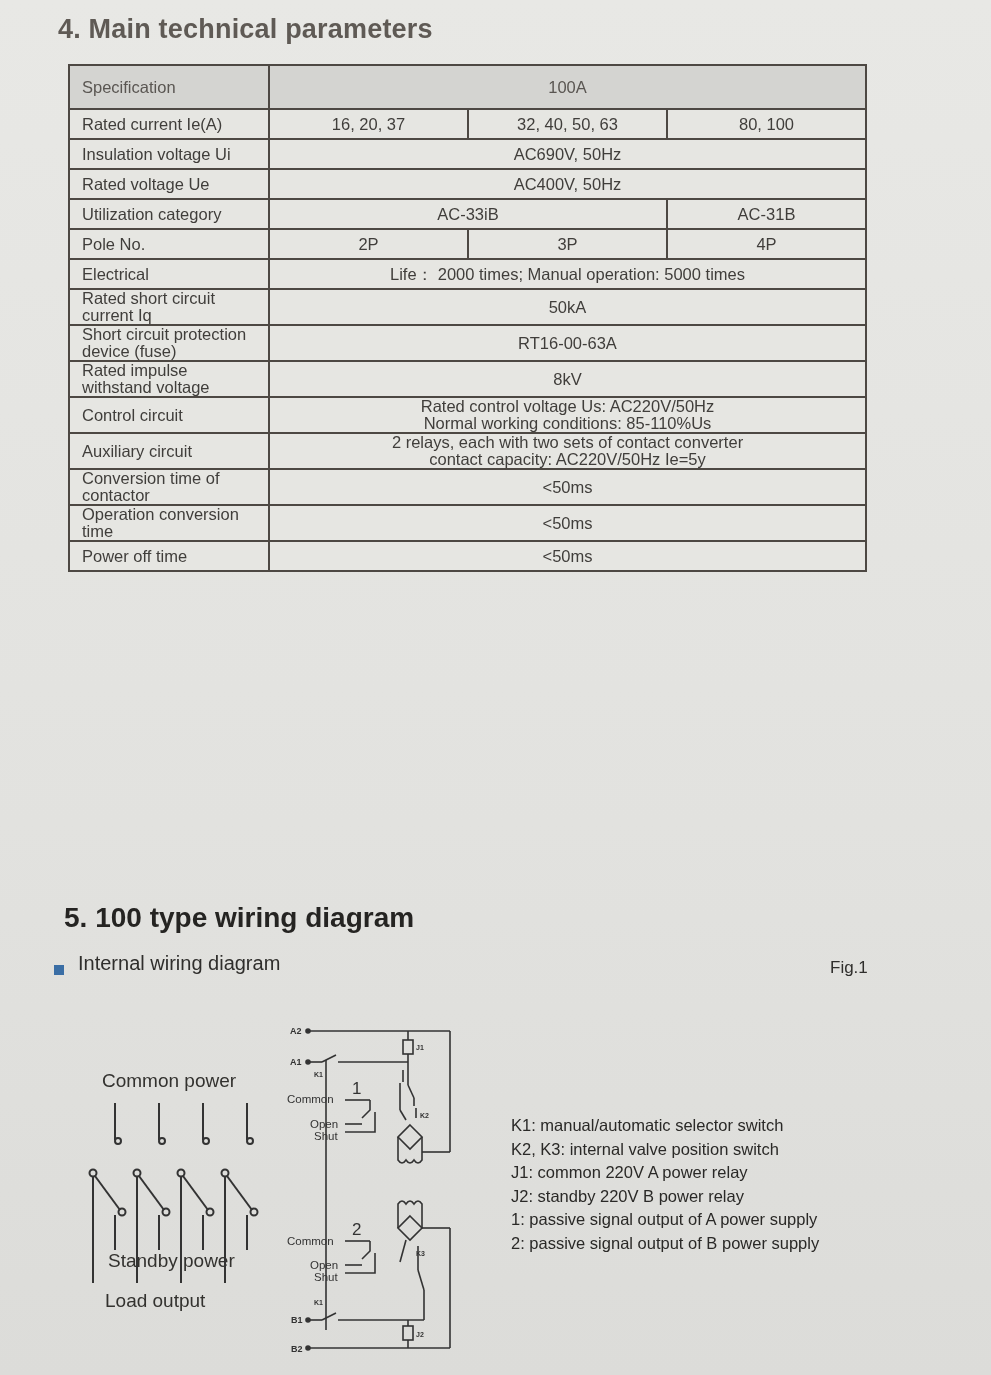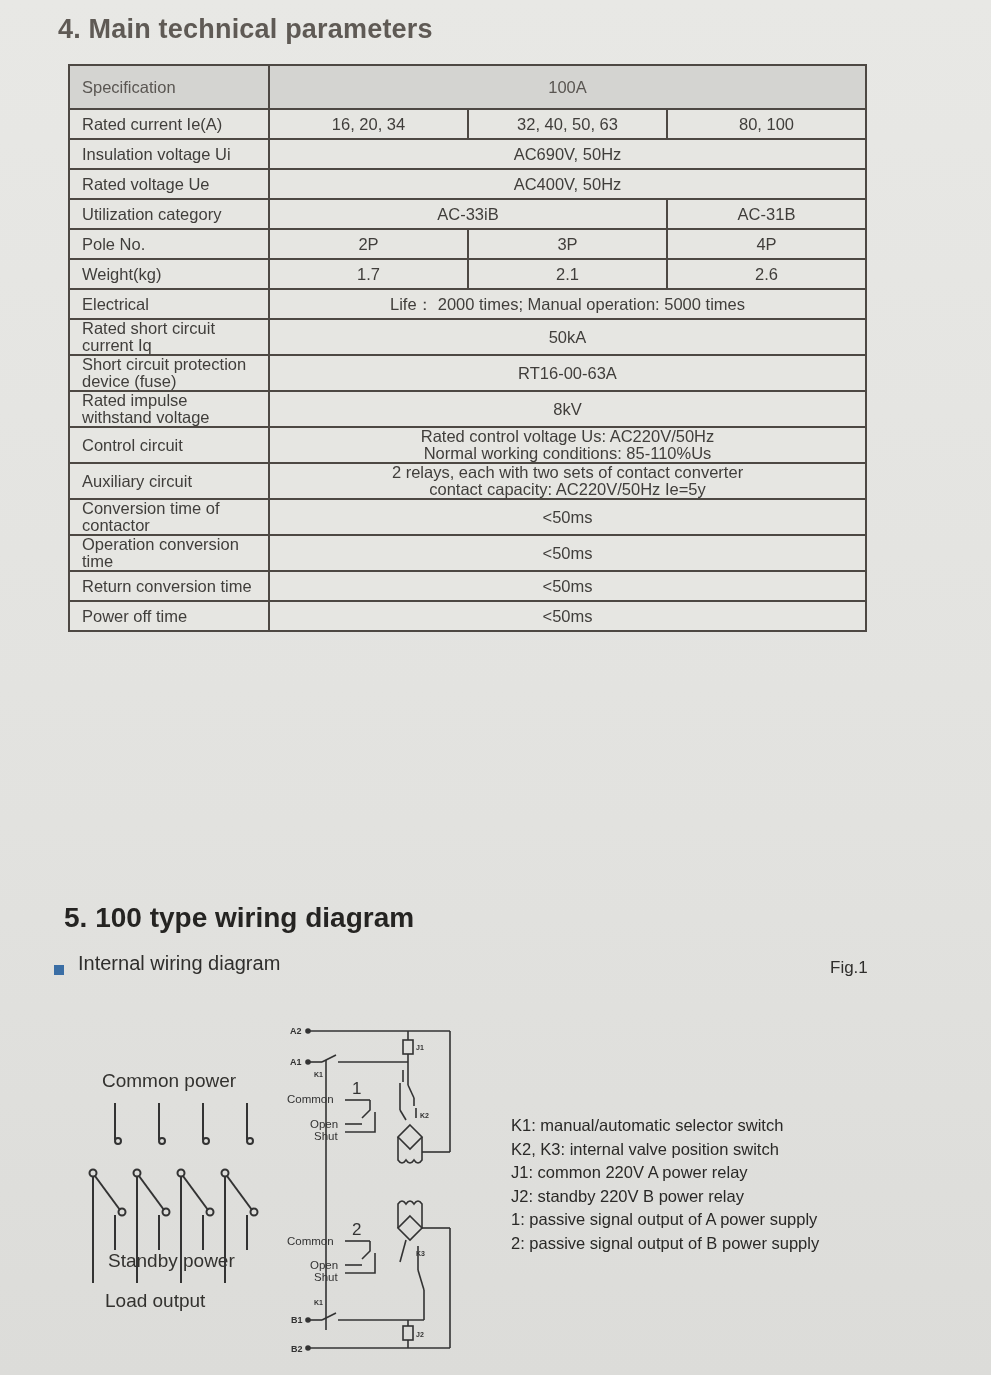--- a/index.html
+++ b/index.html
@@ -65,21 +65,21 @@
         <col style="width:199px">
         <col style="width:199px">
     </colgroup>
     <tbody>
         <tr class="hdr" style="height:44px">
       <td class="label">Specification</td>
       <td class="val" colspan="3">100A</td>
     </tr>
     <tr>
       <td class="label">Rated current  Ie(A)</td>
-      <td class="val">16, 20, 34</td>
+      <td class="val">16, 20, 37</td>
       <td class="val">32, 40, 50, 63</td>
       <td class="val">80, 100</td>
     </tr>
     <tr>
       <td class="label">Insulation voltage Ui</td>
       <td class="val" colspan="3">AC690V, 50Hz</td>
     </tr>
     <tr>
       <td class="label">Rated voltage Ue</td>
       <td class="val" colspan="3">AC400V, 50Hz</td>
@@ -89,26 +89,20 @@
       <td class="val" colspan="2">AC-33iB</td>
       <td class="val">AC-31B</td>
     </tr>
     <tr>
       <td class="label">Pole No.</td>
       <td class="val">2P</td>
       <td class="val">3P</td>
       <td class="val">4P</td>
     </tr>
     <tr>
-      <td class="label">Weight(kg)</td>
-      <td class="val">1.7</td>
-      <td class="val">2.1</td>
-      <td class="val">2.6</td>
-    </tr>
-    <tr>
       <td class="label">Electrical</td>
       <td class="val" colspan="3">Life： 2000 times; Manual operation: 5000 times</td>
     </tr>
     <tr>
       <td class="label">
         <div>Rated short circuit</div>
         <div>current Iq</div>
       </td>
       <td class="val" colspan="3">50kA</td>
     </tr>
@@ -145,24 +139,20 @@
         <div>Conversion time of</div>
         <div>contactor</div>
       </td>
       <td class="val" colspan="3">&lt;50ms</td>
     </tr>
     <tr>
       <td class="label">
         <div>Operation conversion</div>
         <div>time</div>
       </td>
-      <td class="val" colspan="3">&lt;50ms</td>
-    </tr>
-    <tr>
-      <td class="label">Return conversion time</td>
       <td class="val" colspan="3">&lt;50ms</td>
     </tr>
     <tr>
       <td class="label">Power off time</td>
       <td class="val" colspan="3">&lt;50ms</td>
     </tr>
   </tbody>
     </table>
 
   <div class="title2">5. 100 type wiring diagram</div>

